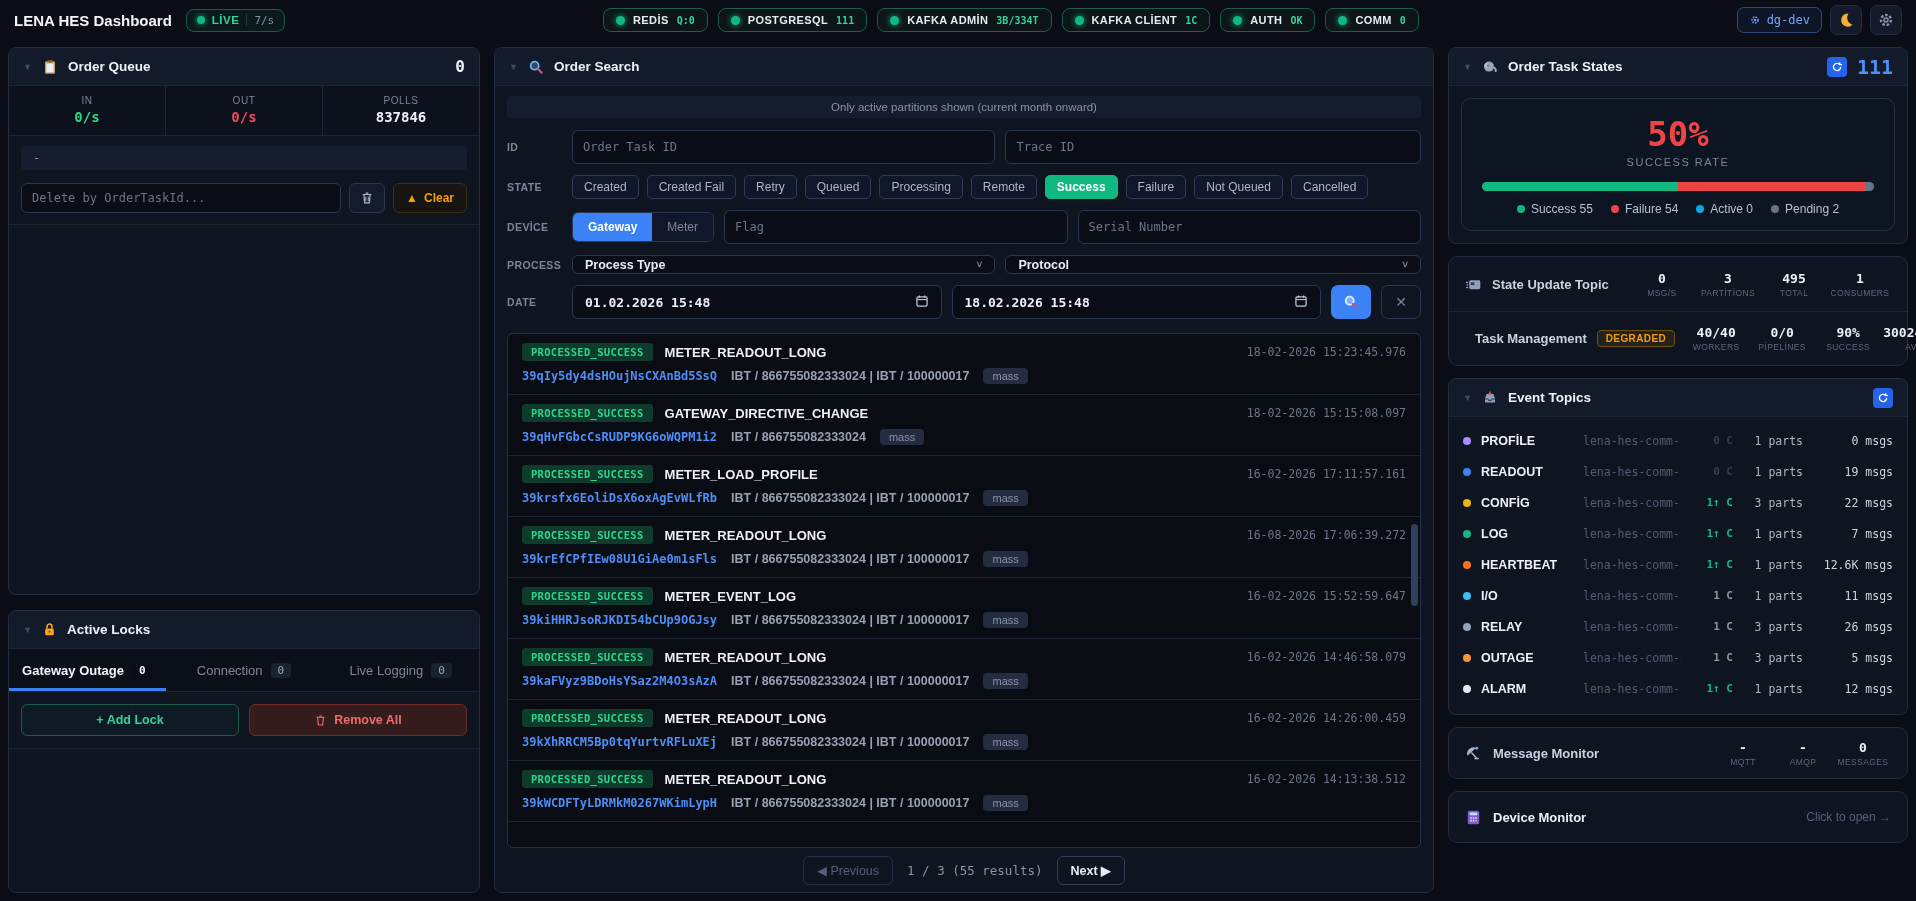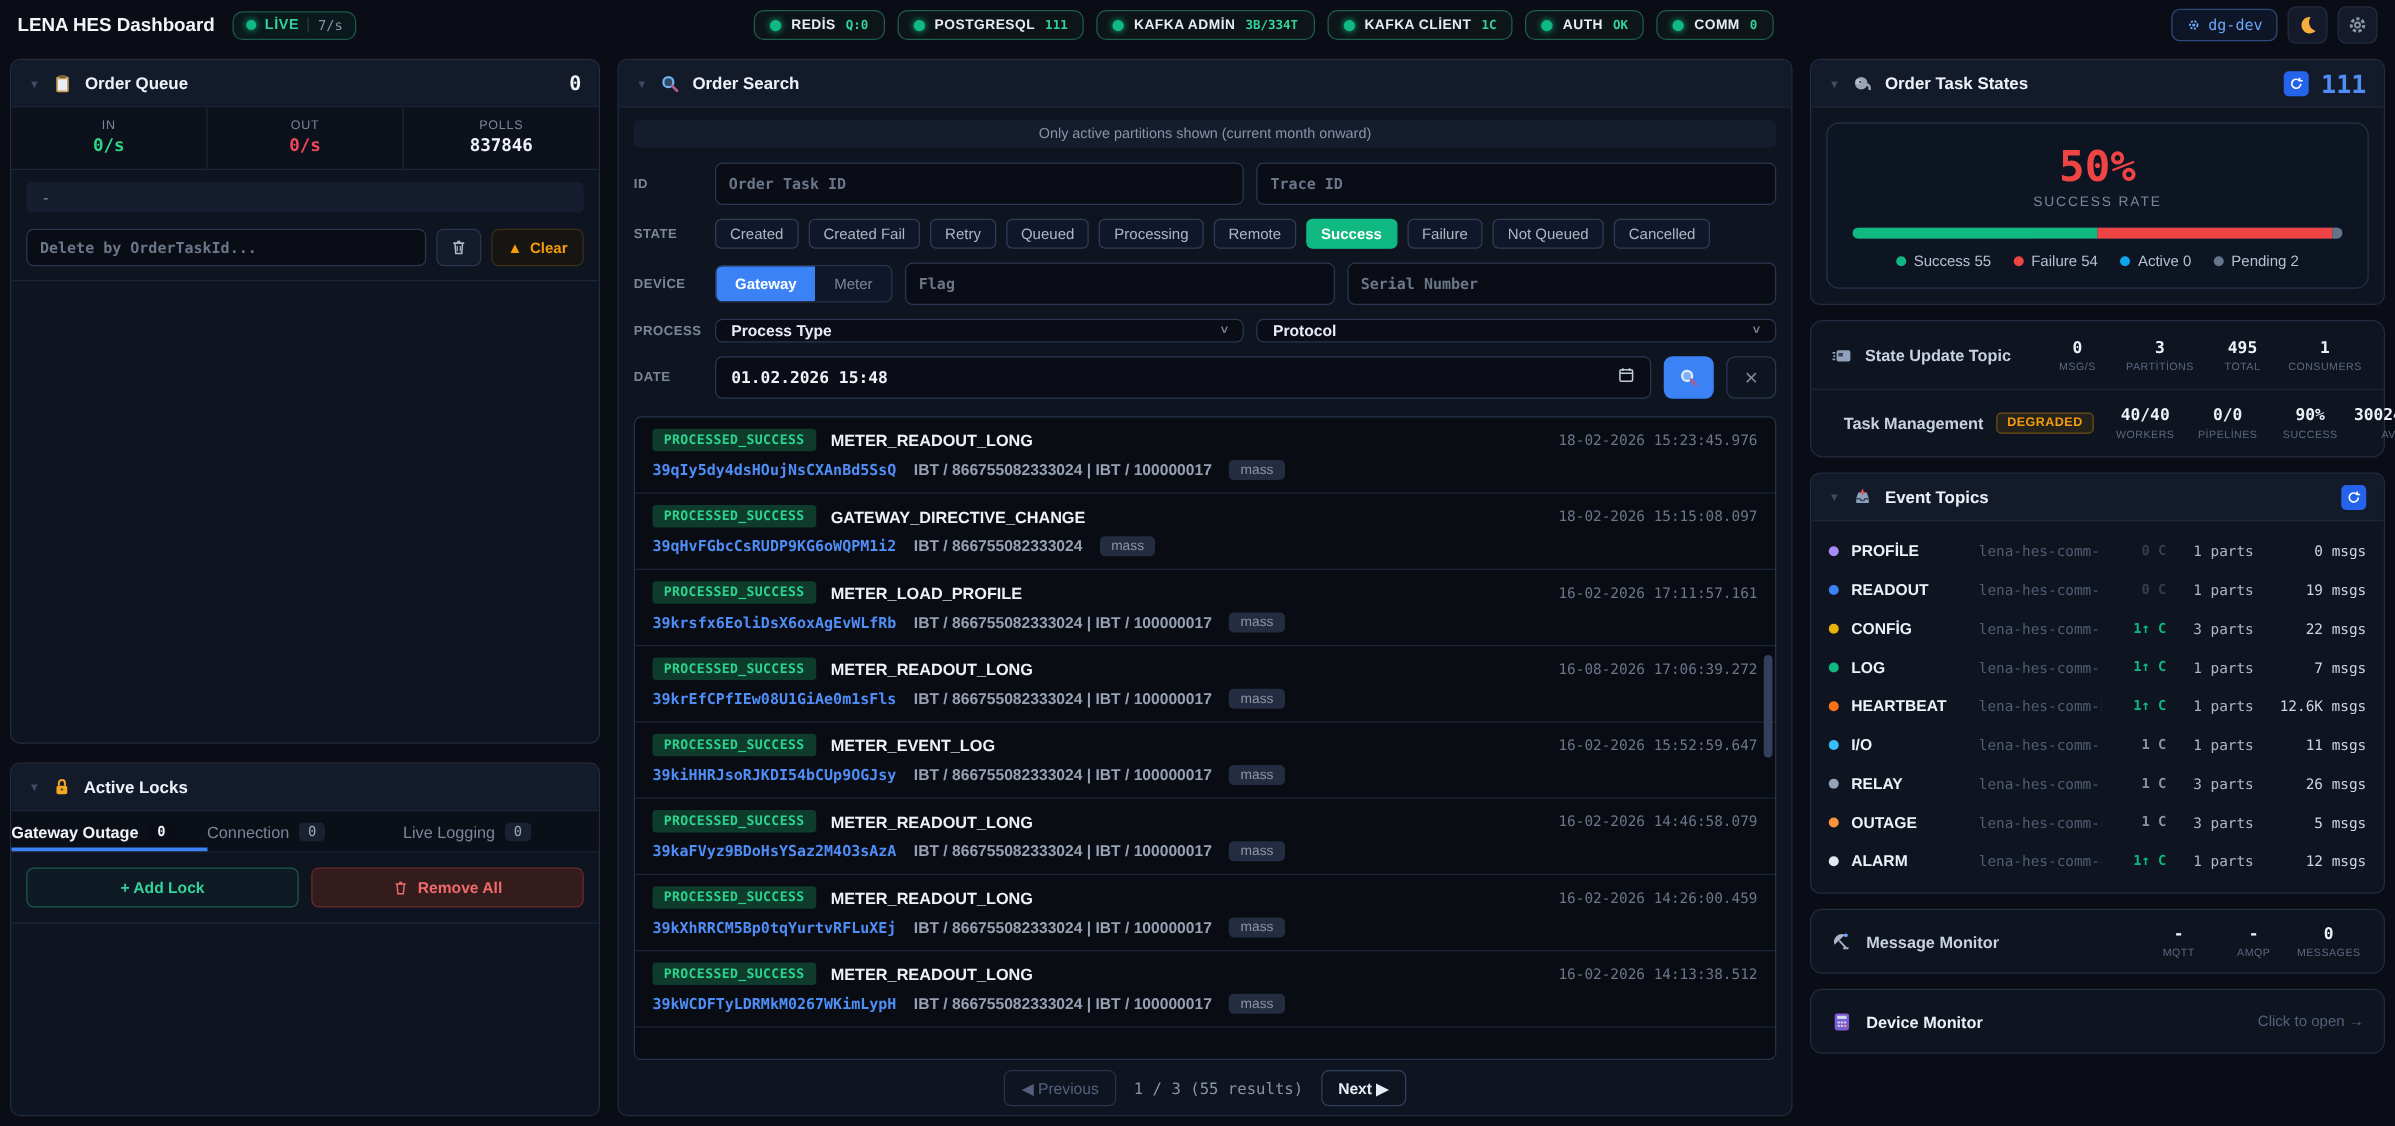--- a/index.html
+++ b/index.html
@@ -53,33 +53,33 @@
   .oq-stats { display:flex; border-bottom:1px solid #1d2637; background:#0c111c; }
   .oq-cell { flex:1; text-align:center; padding:9px 4px 10px; border-right:1px solid #1d2637; }
   .oq-cell:last-child { border-right:none; }
   .oq-lbl { font-size:10px; color:#7c8699; letter-spacing:.6px; margin-bottom:3px; }
   .oq-val { font-family:"DejaVu Sans Mono", monospace; font-weight:bold; font-size:14px; }
   .c-green { color:#2fd584; } .c-red { color:#f0485a; } .c-white { color:#eef2f8; }
   .oq-marquee { margin:10px 12px 2px; background:#161d2e; border-radius:4px; padding:5px 12px;
     color:#8a94a6; font-size:12px; font-family:"DejaVu Sans Mono", monospace; }
   .oq-controls { display:flex; gap:8px; padding:11px 12px; border-bottom:1px solid #1d2637; }
   .txt-input { background:#0a0d16; border:1px solid #2b3750; border-radius:6px; height:30px; padding:0 10px;
-    color:#dfe5ee; font-family:"DejaVu Sans Mono", monospace; font-size:12px; width:100%;font-weight:bold; }
+    color:#dfe5ee; font-family:"DejaVu Sans Mono", monospace; font-size:12px; width:100%; }
   .txt-input::placeholder { color:#6b7689; }
   .sq-btn { width:36px; height:30px; flex:none; background:#141b2b; border:1px solid #2b3750; border-radius:6px;
     display:flex; align-items:center; justify-content:center; cursor:pointer; }
   .clear-btn { flex:none; height:30px; padding:0 12px; background:#171512; border:1px solid #3c2f16; border-radius:6px;
     color:#f59e0b; font-weight:bold; font-size:12px; display:flex; align-items:center; gap:6px; cursor:pointer; }
   .empty-state { flex:1; display:flex; align-items:flex-start; justify-content:center; padding-top:72px;
     color:#7c8699; font-size:13px; }
 
   
   .locks { flex:1; }
   .lock-tabs { display:flex; background:#0b0f18; border-bottom:1px solid #1d2637; }
-  .lock-tab { flex:1; display:flex; align-items:center; gap:8px; height:32px;
+  .lock-tab { flex:1; display:flex; align-items:center; justify-content:center; gap:8px; height:42px;
     color:#7c8699; font-size:13px; cursor:pointer; position:relative; }
   .lock-tab .cnt { background:#1a2232; color:#9aa5b8; border-radius:4px; padding:1px 7px; font-size:11px;
     font-family:"DejaVu Sans Mono", monospace; }
   .lock-tab.active { color:#f2f5fa; font-weight:bold; }
   .lock-tab.active .cnt { background:#0a0d15; color:#f2f5fa; }
   .lock-tab.active::after { content:""; position:absolute; left:0; right:0; bottom:0; height:3px; background:#3b82f6; }
   .lock-btns { display:flex; gap:10px; padding:12px; border-bottom:1px solid #1d2637; }
   .add-lock { flex:1; height:32px; background:rgba(16,185,129,.05); border:1px solid #1d5b49; border-radius:6px;
     color:#34d399; font-weight:bold; font-size:12.5px; cursor:pointer; }
   .remove-all { flex:1; height:32px; background:#351c1c; border:1px solid #6e2a2a; border-radius:6px;
@@ -399,20 +399,29 @@
         <span class="f-lbl">DATE</span>
         <div class="date-inp">
           <span>01.02.2026 15:48</span>
           <span class="ico"><svg width="14" height="14" viewBox="0 0 16 16">
                 <rect x="2.2" y="3.2" width="11.6" height="10.6" rx="1.4" fill="none" stroke="#c3cbd9" stroke-width="1.4"></rect>
                 <line x1="5" y1="1.8" x2="5" y2="4.4" stroke="#c3cbd9" stroke-width="1.4"></line>
                 <line x1="11" y1="1.8" x2="11" y2="4.4" stroke="#c3cbd9" stroke-width="1.4"></line>
                 <line x1="2.4" y1="6.4" x2="13.6" y2="6.4" stroke="#c3cbd9" stroke-width="1.2"></line>
               </svg></span>
         </div>
+        <div class="date-inp">
+          <span>18.02.2026 15:48</span>
+          <span class="ico"><svg width="14" height="14" viewBox="0 0 16 16">
+                <rect x="2.2" y="3.2" width="11.6" height="10.6" rx="1.4" fill="none" stroke="#c3cbd9" stroke-width="1.4"></rect>
+                <line x1="5" y1="1.8" x2="5" y2="4.4" stroke="#c3cbd9" stroke-width="1.4"></line>
+                <line x1="11" y1="1.8" x2="11" y2="4.4" stroke="#c3cbd9" stroke-width="1.4"></line>
+                <line x1="2.4" y1="6.4" x2="13.6" y2="6.4" stroke="#c3cbd9" stroke-width="1.2"></line>
+              </svg></span>
+        </div>
         <button class="search-btn">
           <svg width="16" height="16" viewBox="0 0 16 16">
               <circle cx="6.7" cy="6.7" r="4" fill="rgba(255,255,255,.35)" stroke="#dff0ff" stroke-width="1.8"></circle>
               <line x1="9.8" y1="9.8" x2="13.6" y2="13.6" stroke="#b05c8a" stroke-width="2.2" stroke-linecap="round"></line>
             </svg>
         </button>
         <button class="x-btn">✕</button>
       </div>
     </div>
 

